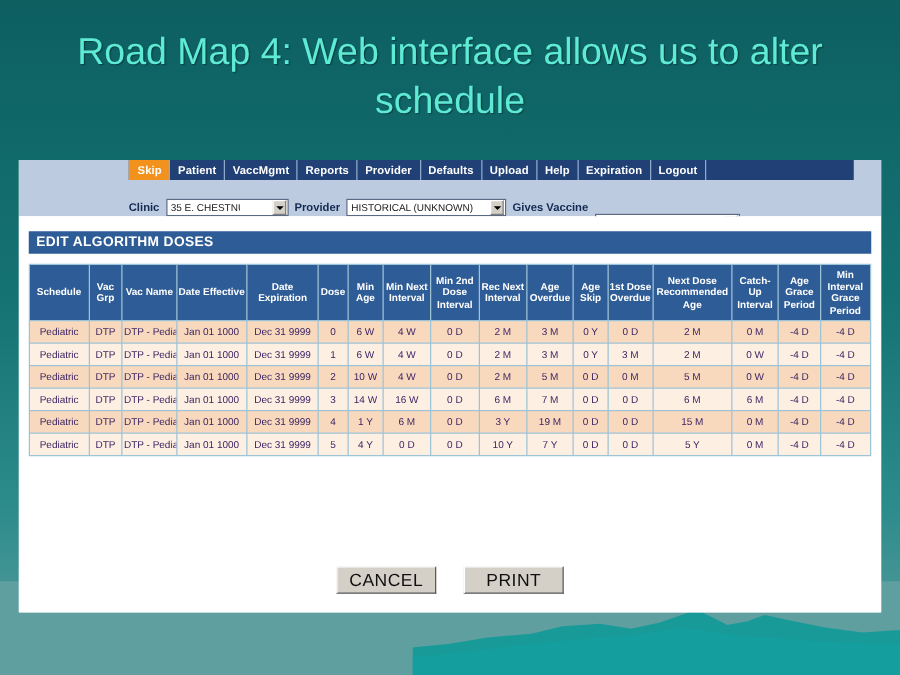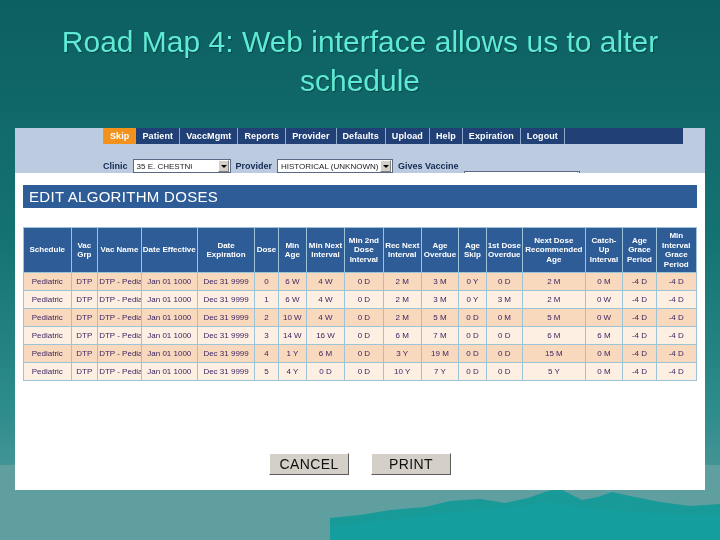--- a/index.html
+++ b/index.html
@@ -130,40 +130,40 @@
   }
   .combo-arrow::after {
     content: "";
     position: absolute;
     left: 2px; top: 4px;
     border-left: 3px solid transparent;
     border-right: 3px solid transparent;
     border-top: 3px solid #000;
   }
   #combo-clinic   { width: 98px; gap: 24px; }
-  #combo-provider { width: 116px; }
+  #combo-provider { width: 128px; }
   #combo-giver    { width: 116px; margin-top: 24px; }
 
   
   #app-body {
     background: #ffffff;
     padding: 12px 8px 0 8px;
     height: 317px;
     position: relative;
   }
 
   #section-title {
     background: #2e5c96;
     color: #ffffff;
-    font-size: 15px;
-    font-weight: normal;
+    font-size: 11px;
+    font-weight: bold;
     letter-spacing: .3px;
     padding: 3px 6px;
     width: 100%;
-    margin-bottom: 19px;
+    margin-bottom: 8px;
   }
 
   
   table.grid {
     border-collapse: separate;
     border-spacing: 1px;
     width: 100%;
     background: #9dc3d6;
     table-layout: fixed;
   }

